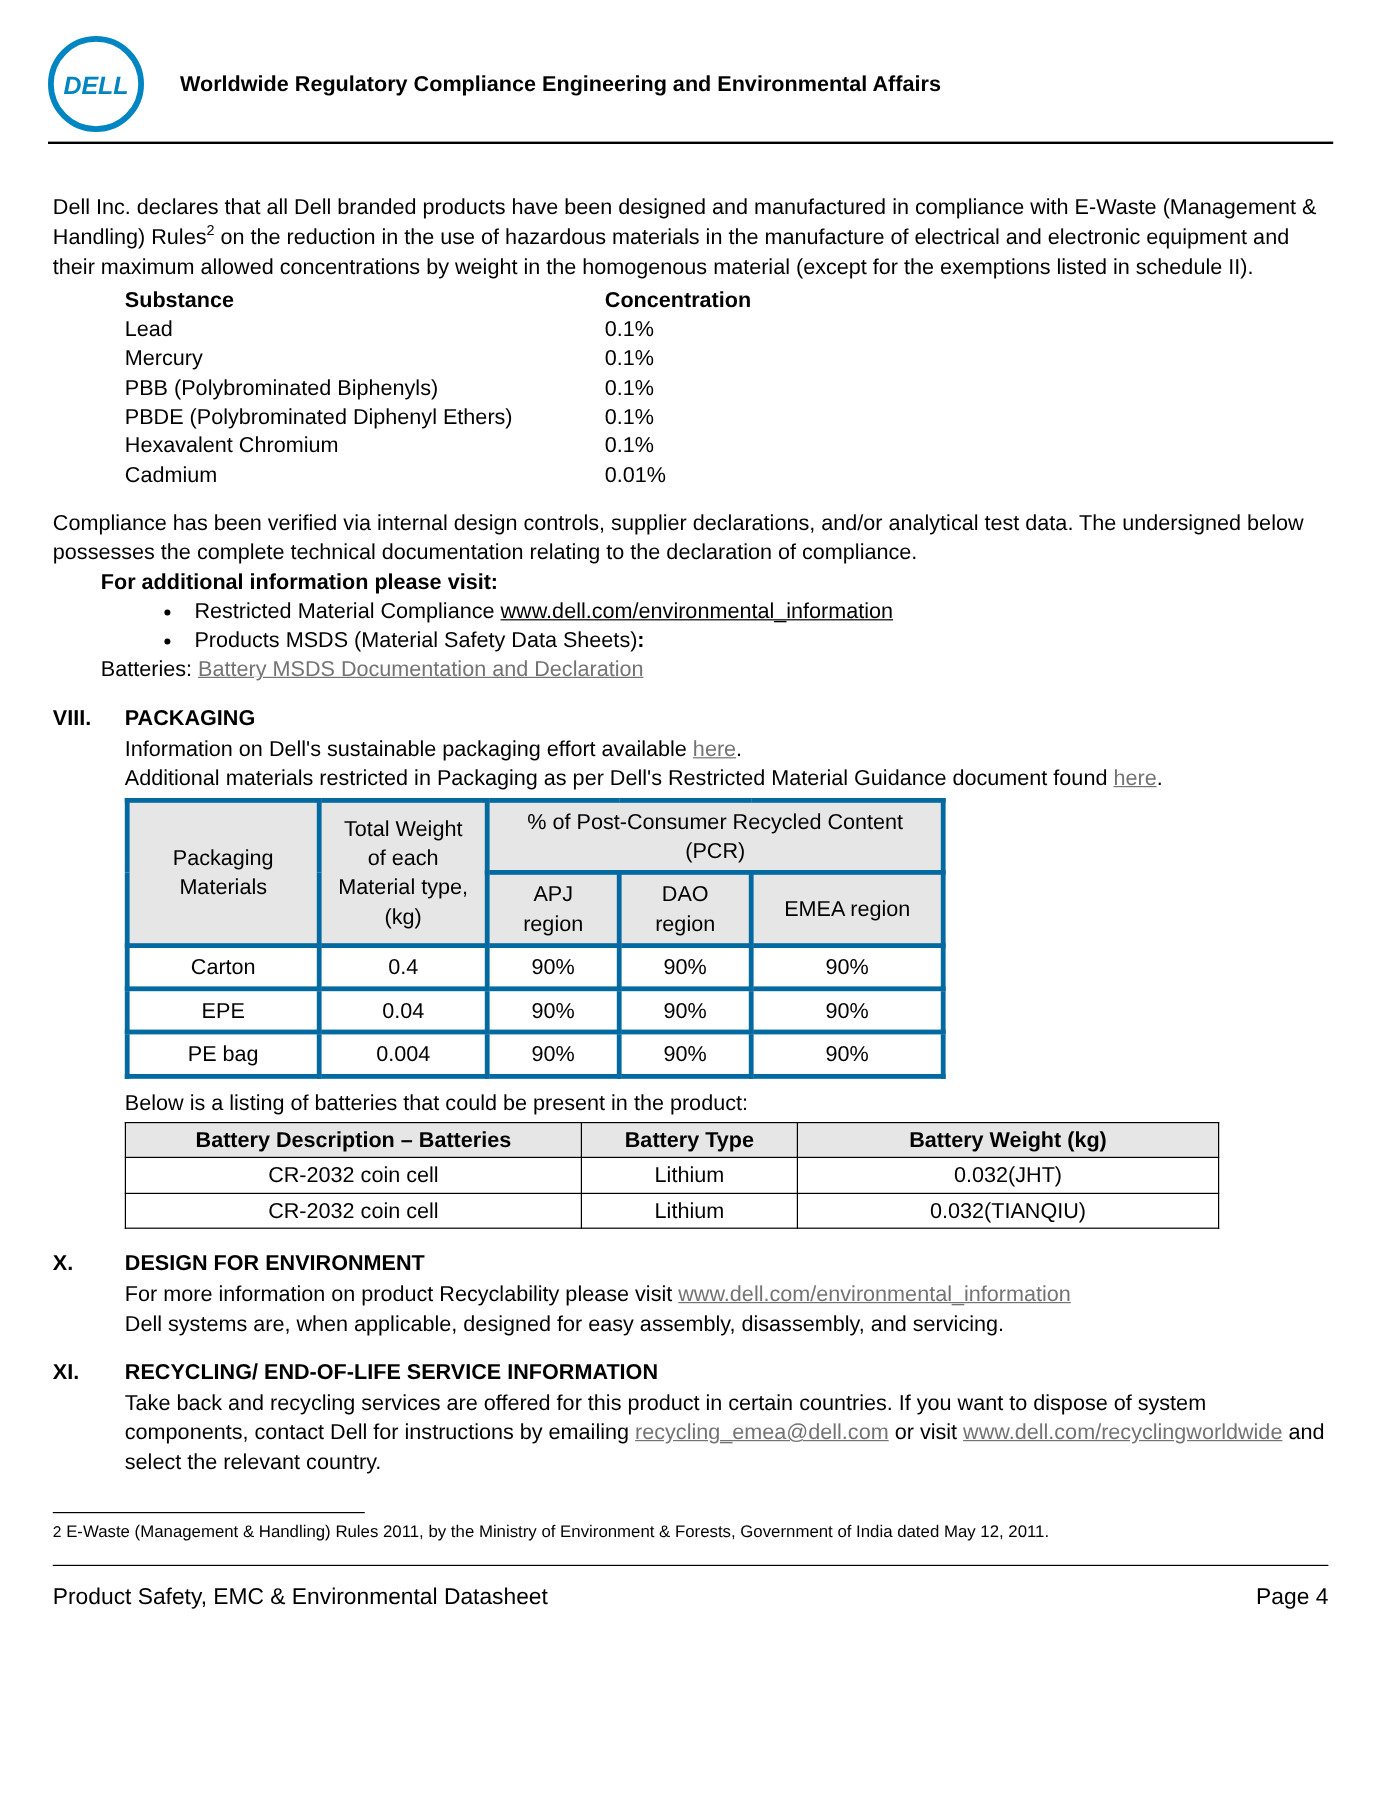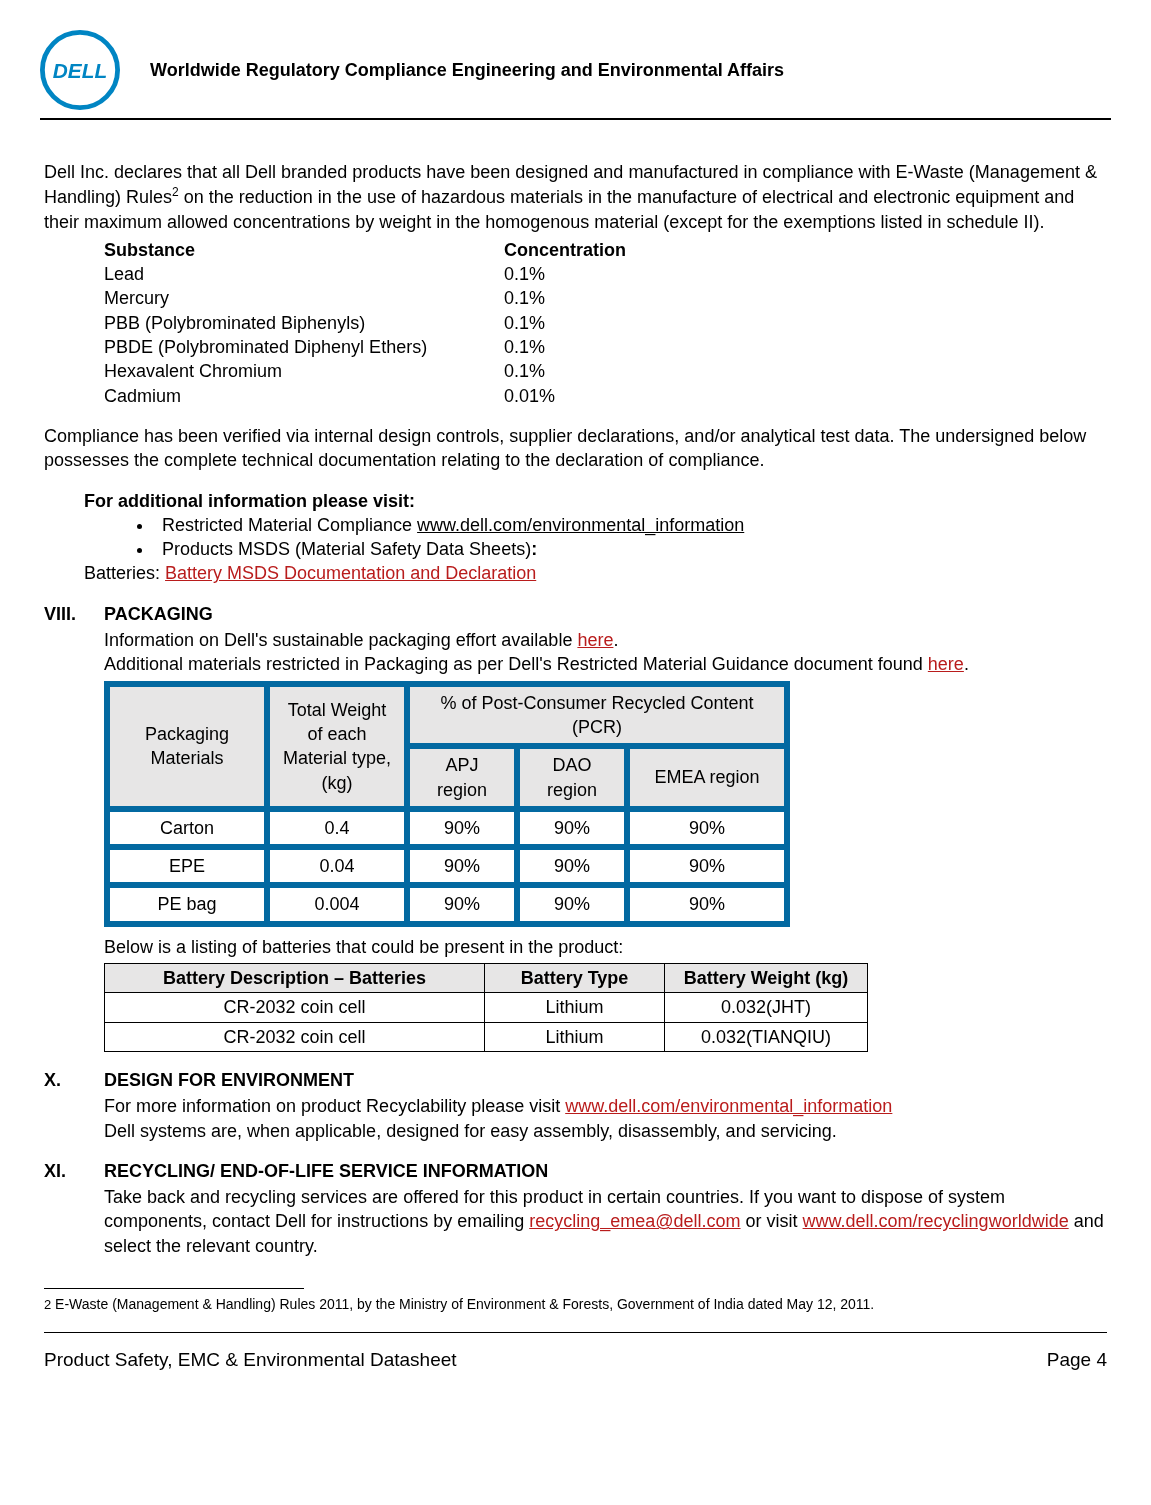--- a/index.html
+++ b/index.html
@@ -58,21 +58,20 @@
     .substance-table .col1 {
       width: 400px;
     }
     .substance-table .col2 {
       width: 200px;
     }
     .substance-header {
       font-weight: bold;
     }
     .compliance-para {
-      margin-bottom: 16px;
     }
     .additional-info {
       margin-left: 40px;
       margin-bottom: 16px;
     }
     .additional-info .bold-line {
       font-weight: bold;
     }
     .bullet-list {
       list-style: disc;
@@ -89,46 +88,46 @@
     }
     .section-num {
       width: 60px;
       flex-shrink: 0;
     }
     .section-body {
       margin-left: 60px;
       margin-bottom: 8px;
     }
     .link {
-      color: #b91c1c;
+      color: #737373;
       text-decoration: underline;
       cursor: pointer;
     }
     .link-black {
       color: #000;
       text-decoration: underline;
       cursor: pointer;
     }
     .packaging-table {
       border-collapse: collapse;
       margin-top: 4px;
     }
     .packaging-table td, .packaging-table th {
-      border: 6px solid #0369a1;
+      border: 4px solid #0369a1;
       padding: 4px 12px;
       text-align: center;
       font-weight: normal;
     }
     .packaging-table .shaded {
       background: #e7e6e6;
     }
     .batteries-table {
       border-collapse: collapse;
       margin-top: 4px;
-      width: 764px;
+      width: 912px;
     }
     .batteries-table td, .batteries-table th {
       border: 1px solid #000;
       padding: 2px 12px;
       text-align: center;
     }
     .batteries-table th {
       background: #e7e6e6;
       font-weight: bold;
     }

